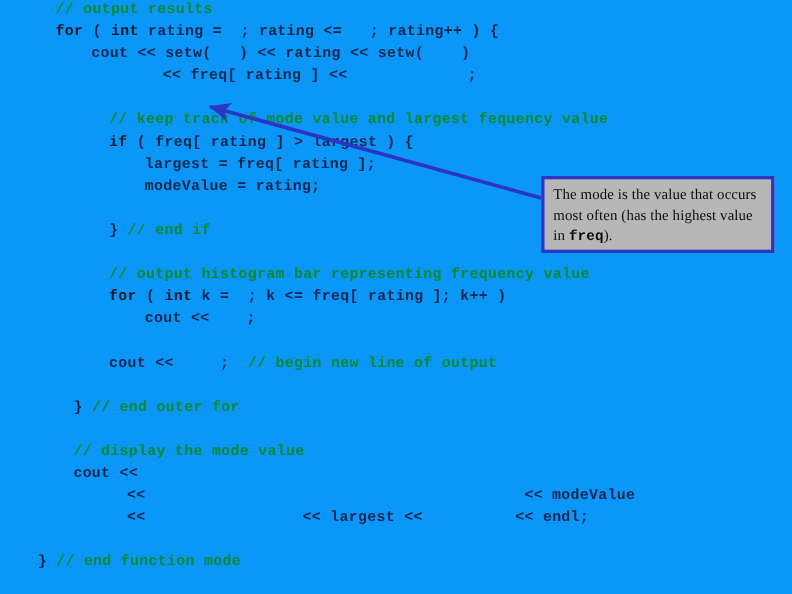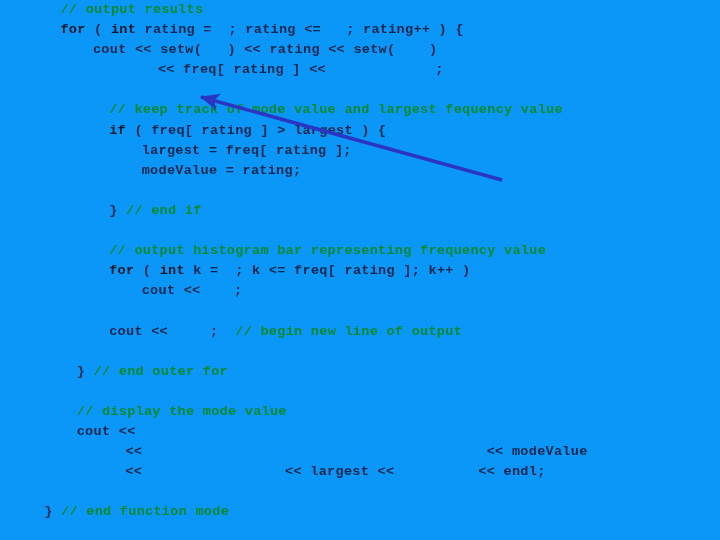--- a/index.html
+++ b/index.html
@@ -12,21 +12,20 @@
     height: 540px;
     background: #0b97f8;
     font-family: "Liberation Serif", serif;
     overflow: hidden;
   }
   #slide {
     position: relative;
     width: 588px;
     height: 540px;
     background: #0b97f8;
-    margin-left: 10px;
   }
 
   
   #code {
     position: absolute;
     left: 0;
     top: 0;
     width: 720px;
     height: 540px;
     margin: 0;
@@ -98,14 +97,17 @@
 
   <svg id="arrow" viewBox="0 0 720 540" width="720" height="540" xmlns="http://www.w3.org/2000/svg">
     <defs>
       <marker id="ah" markerWidth="7" markerHeight="7" refX="5.6" refY="3.1" orient="auto" markerUnits="strokeWidth">
         <path d="M6,3.1 L0.2,5.6 L1.6,3.1 L0.2,0.6 Z" fill="#2b35c4"></path>
       </marker>
     </defs>
     <line id="arrow-line" x1="492" y1="180" x2="191" y2="97" stroke="#2b35c4" stroke-width="3.4" marker-end="url(#ah)"></line>
   </svg>
 
+  <div id="callout">
+    <span id="callout-text"><span>The mode is the value that occurs most often (has the highest value in </span><span class="mono">freq</span><span>).</span></span>
+  </div>
 
 </div>
 
 </body></html>

